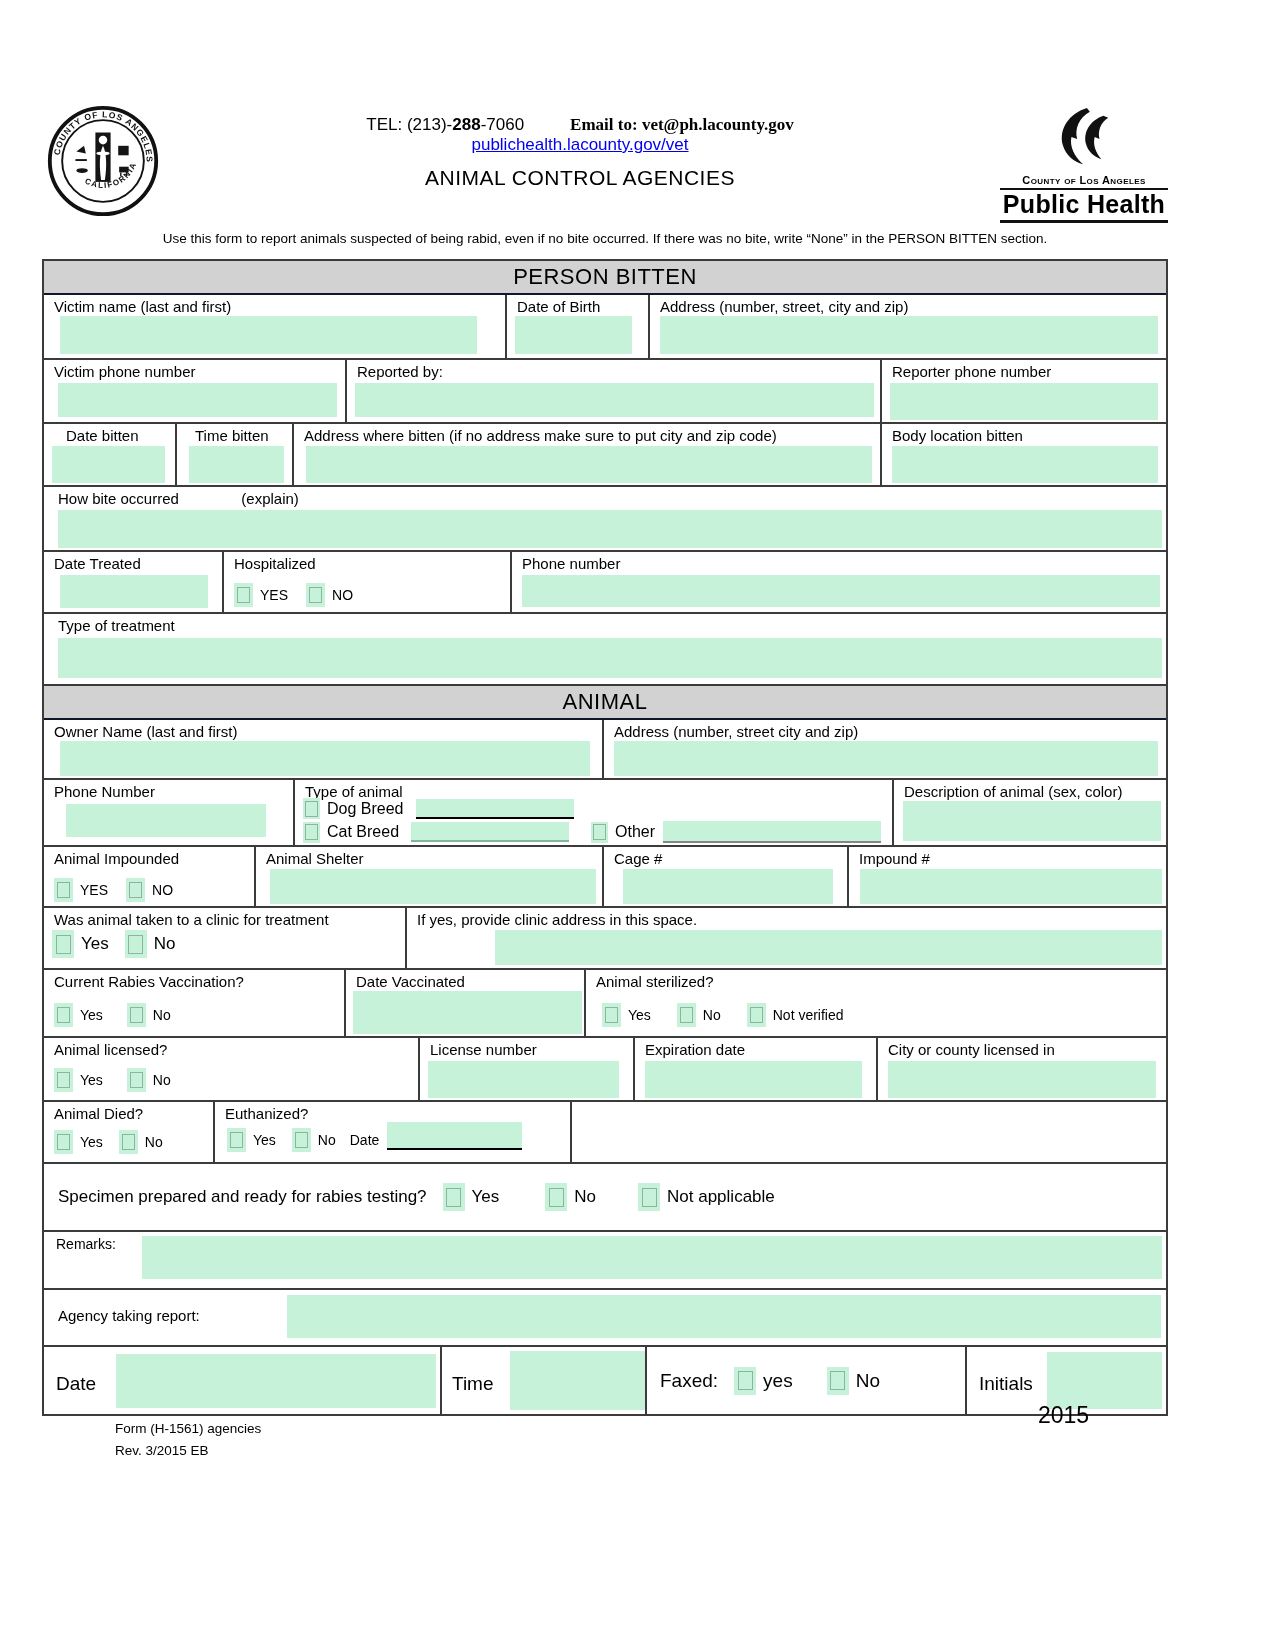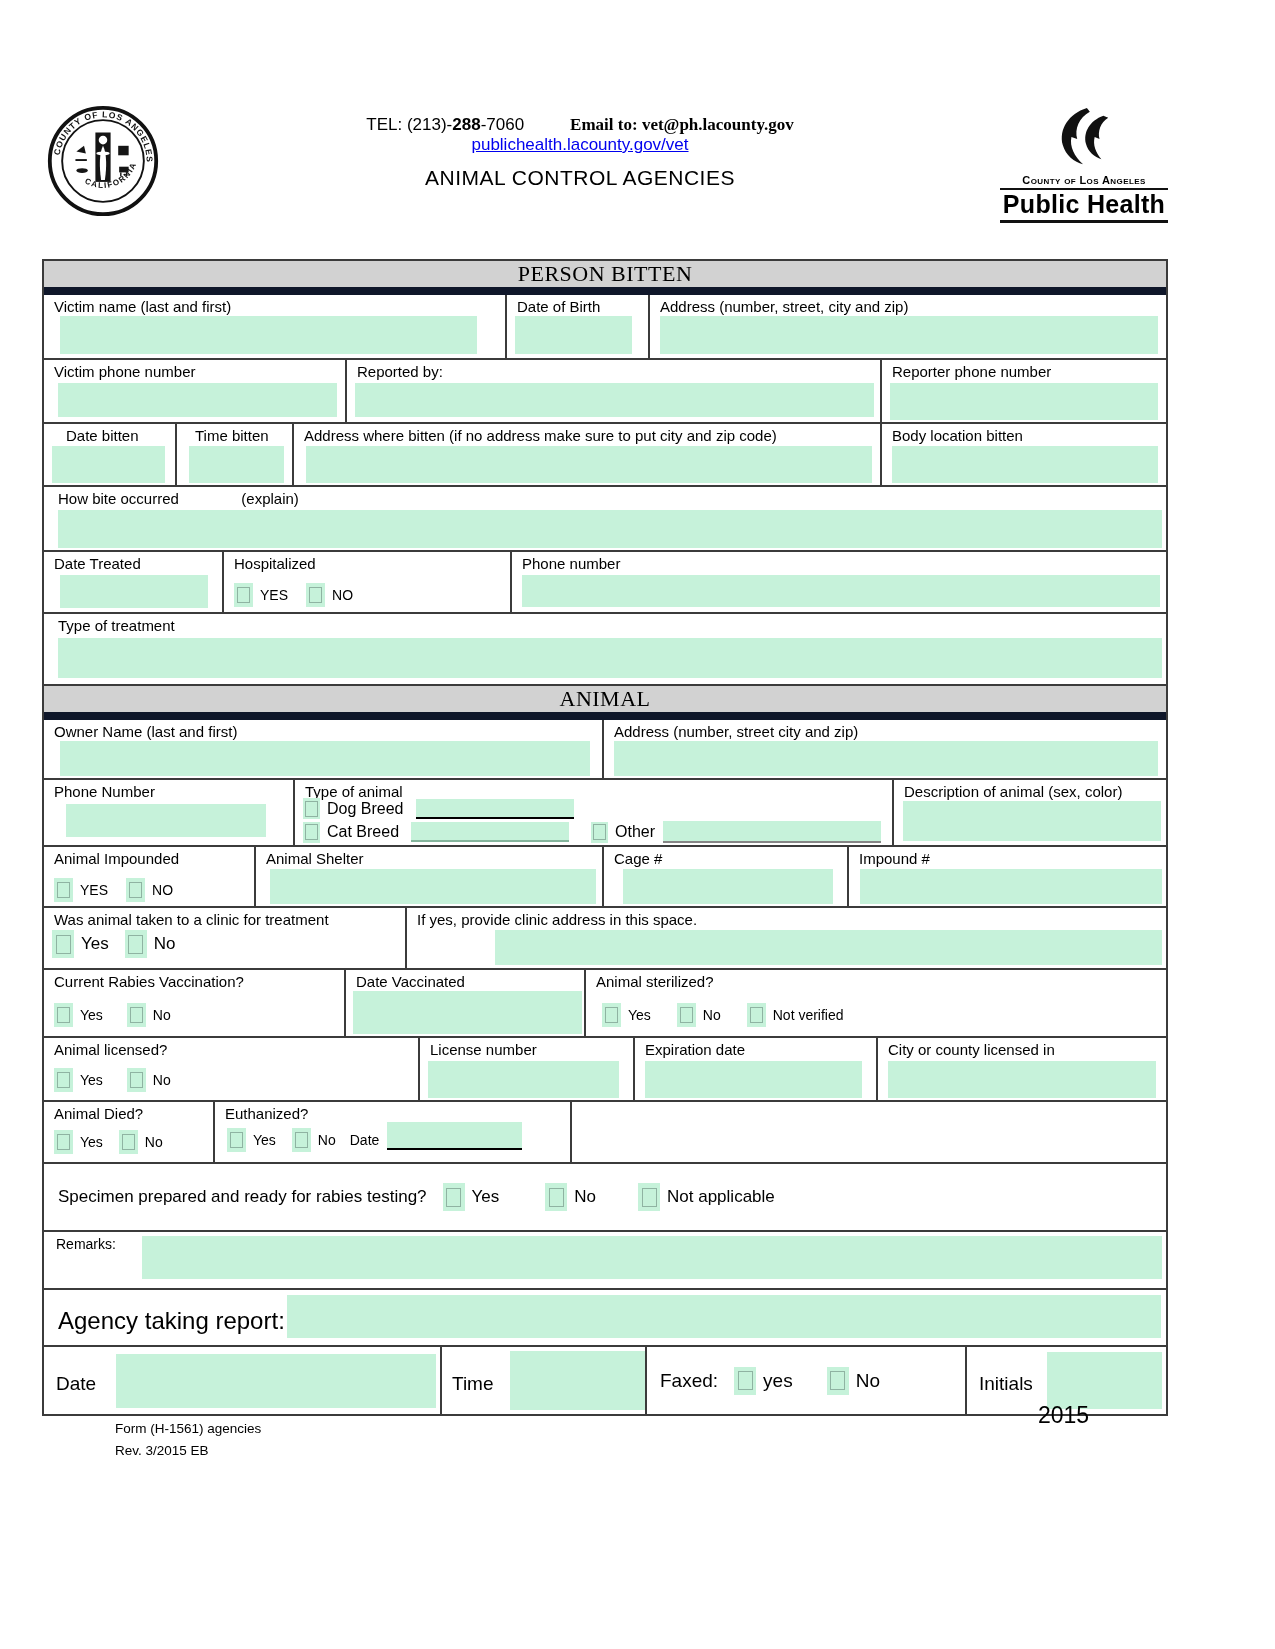--- a/index.html
+++ b/index.html
@@ -19,28 +19,28 @@
   .hdr-link { color:#0000ee; text-decoration:underline; font-size:17px; cursor:pointer; }
   .hdr-sub { margin-top:11px; font-size:21px; letter-spacing:0.5px; }
   .instruction { position:absolute; left:42px; top:231px; width:1126px; text-align:center; font-size:13.5px; }
   .ph-logo { position:absolute; left:1000px; top:106px; width:168px; text-align:center; }
   .ph-county { font-size:11px; font-weight:bold; letter-spacing:0.4px; font-variant:small-caps;
                border-bottom:2px solid #111; padding-bottom:2px; margin-top:2px; }
   .ph-name { font-size:25px; font-weight:bold; letter-spacing:0.3px; border-bottom:3px solid #111; padding-bottom:1px; }
 
   
   .ftable { position:absolute; left:42px; top:259px; width:1126px; border:2px solid #3b3b3b; background:#fff; }
-  .sechead { height:34px; background:#d2d2d2; border-bottom:8px solid #0f172a;
-             display:flex; align-items:center; justify-content:center; font-size:22px; letter-spacing:0.5px;font-family:Liberation Serif, serif; }
+  .sechead { height:34px; background:#d2d2d2; border-bottom:2px solid #0f172a;
+             display:flex; align-items:center; justify-content:center; font-size:22px; letter-spacing:0.5px; }
   .row { display:flex; border-bottom:2px solid #3b3b3b; position:relative; }
   .row:last-child { border-bottom:none; }
   .cell { position:relative; border-right:2px solid #3b3b3b; padding:3px 0 0 10px; }
   .cell.last { border-right:none; flex:1; }
   .lbl { font-size:15px; line-height:1.15; white-space:nowrap; display:inline-block; }
-  .s14 { font-size:14px; } .s17 { font-size:17px; } .s19 { font-size:19px; } .s20 { font-size:24px; }
+  .s14 { font-size:14px; } .s17 { font-size:17px; } .s19 { font-size:19px; } .s20 { font-size:15px; }
   .gf { position:absolute; background:#c6f2da; }
   .gfi { display:inline-block; background:#c6f2da; vertical-align:middle; }
   .cb { display:inline-flex; align-items:center; justify-content:center;
         width:19px; height:24px; background:#c6f2da; flex:none; cursor:pointer; }
   .cb::after { content:""; display:block; width:11px; height:14px; border:1.6px solid #8fb3a2; background:#c6f2da; }
   .cb.lg { width:22px; height:28px; }
   .cb.lg::after { width:13px; height:17px; }
   .cbline { position:absolute; display:flex; align-items:center; white-space:nowrap; }
   .cbt { margin-left:7px; }
   .flexcell { display:flex; align-items:center; }
@@ -93,20 +93,21 @@
 
   <div class="ph-logo">
     <svg width="92" height="62" viewBox="0 0 92 64">
       <path d="M49,2 C30,8 20,24 24,40 C27,51 36,58 45,60 C36,52 31,42 33,32 L39,34 C36,24 41,12 52,6 Z" fill="#111"></path>
       <path d="M66,10 C52,15 45,27 48,39 C50,47 57,53 64,55 C58,48 55,40 57,32 L62,34 C60,26 63,17 71,12 Z" fill="#111"></path>
     </svg>
     <div class="ph-county">County of Los Angeles</div>
     <div class="ph-name">Public Health</div>
   </div>
 
+  <div class="instruction">Use this form to report animals suspected of being rabid, even if no bite occurred. If there was no bite, write “None” in the PERSON BITTEN section.</div>
 
   <div class="ftable">
 
     <div class="sechead">PERSON BITTEN</div>
 
     <div class="row" style="height:65px">
       <div class="cell" style="width:463px">
         <span class="lbl">Victim name (last and first)</span>
         <div class="gf" style="left:16px;right:28px;top:21px;bottom:4px"></div>
       </div>

